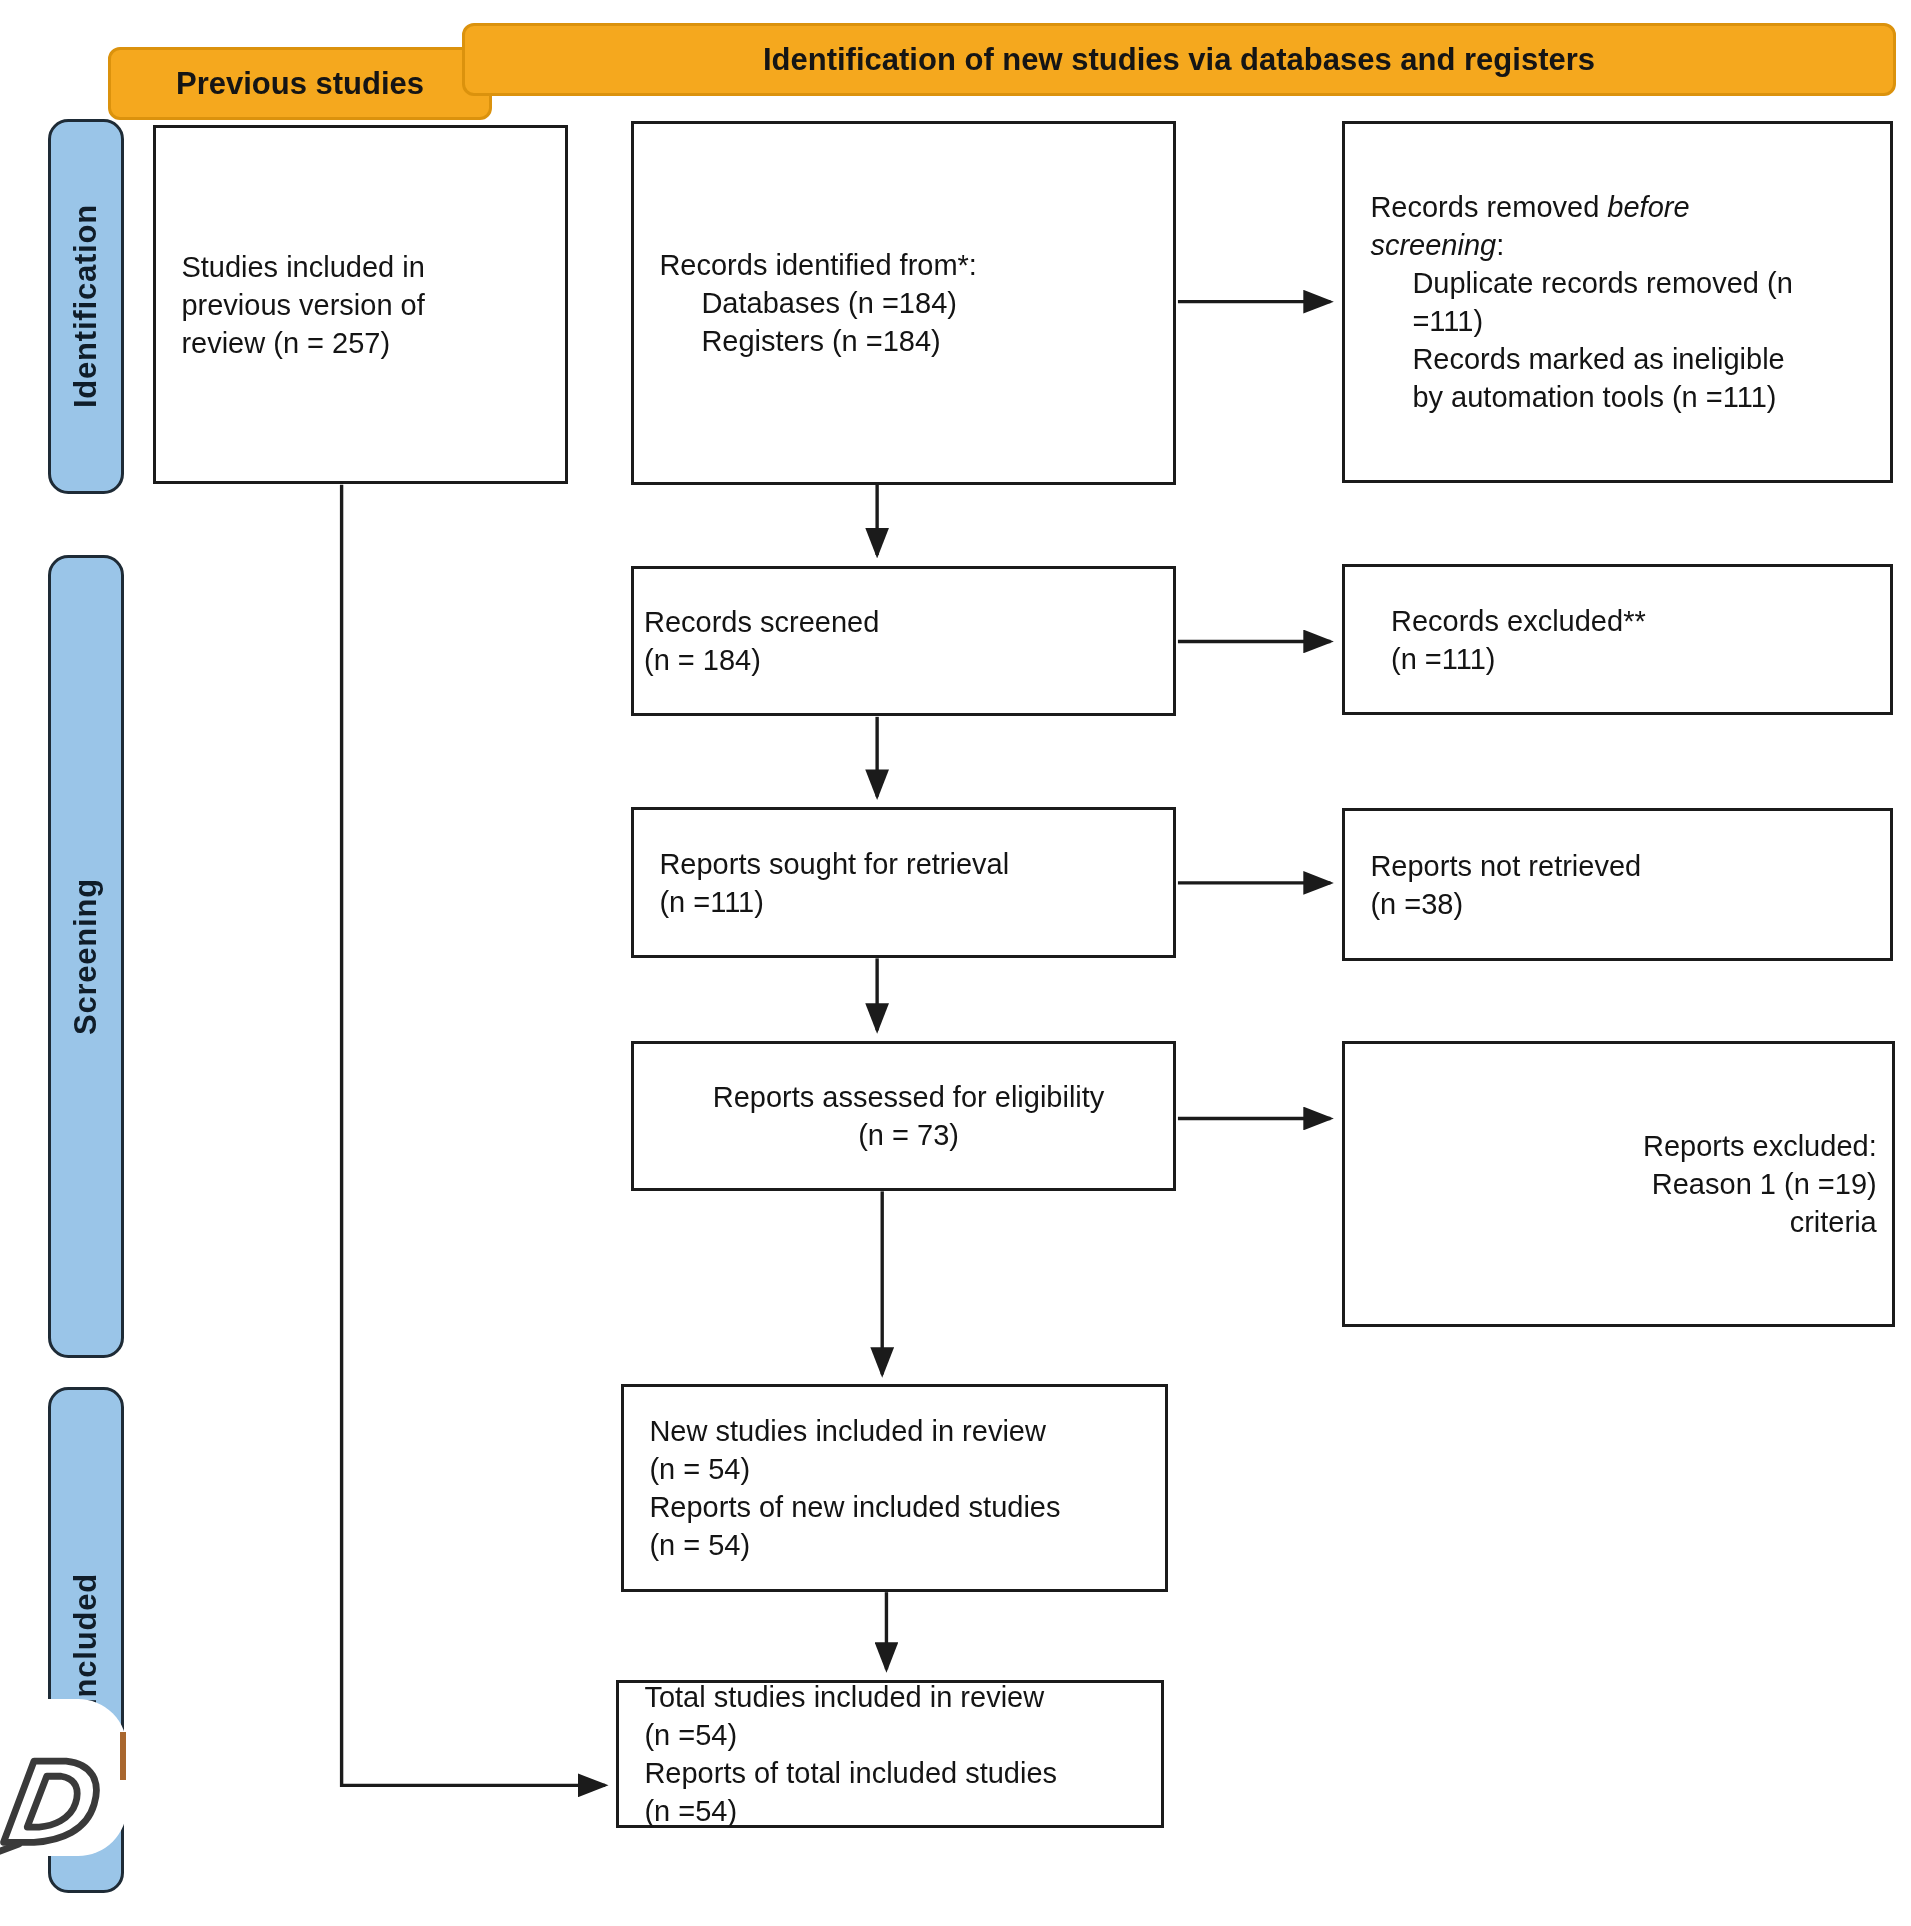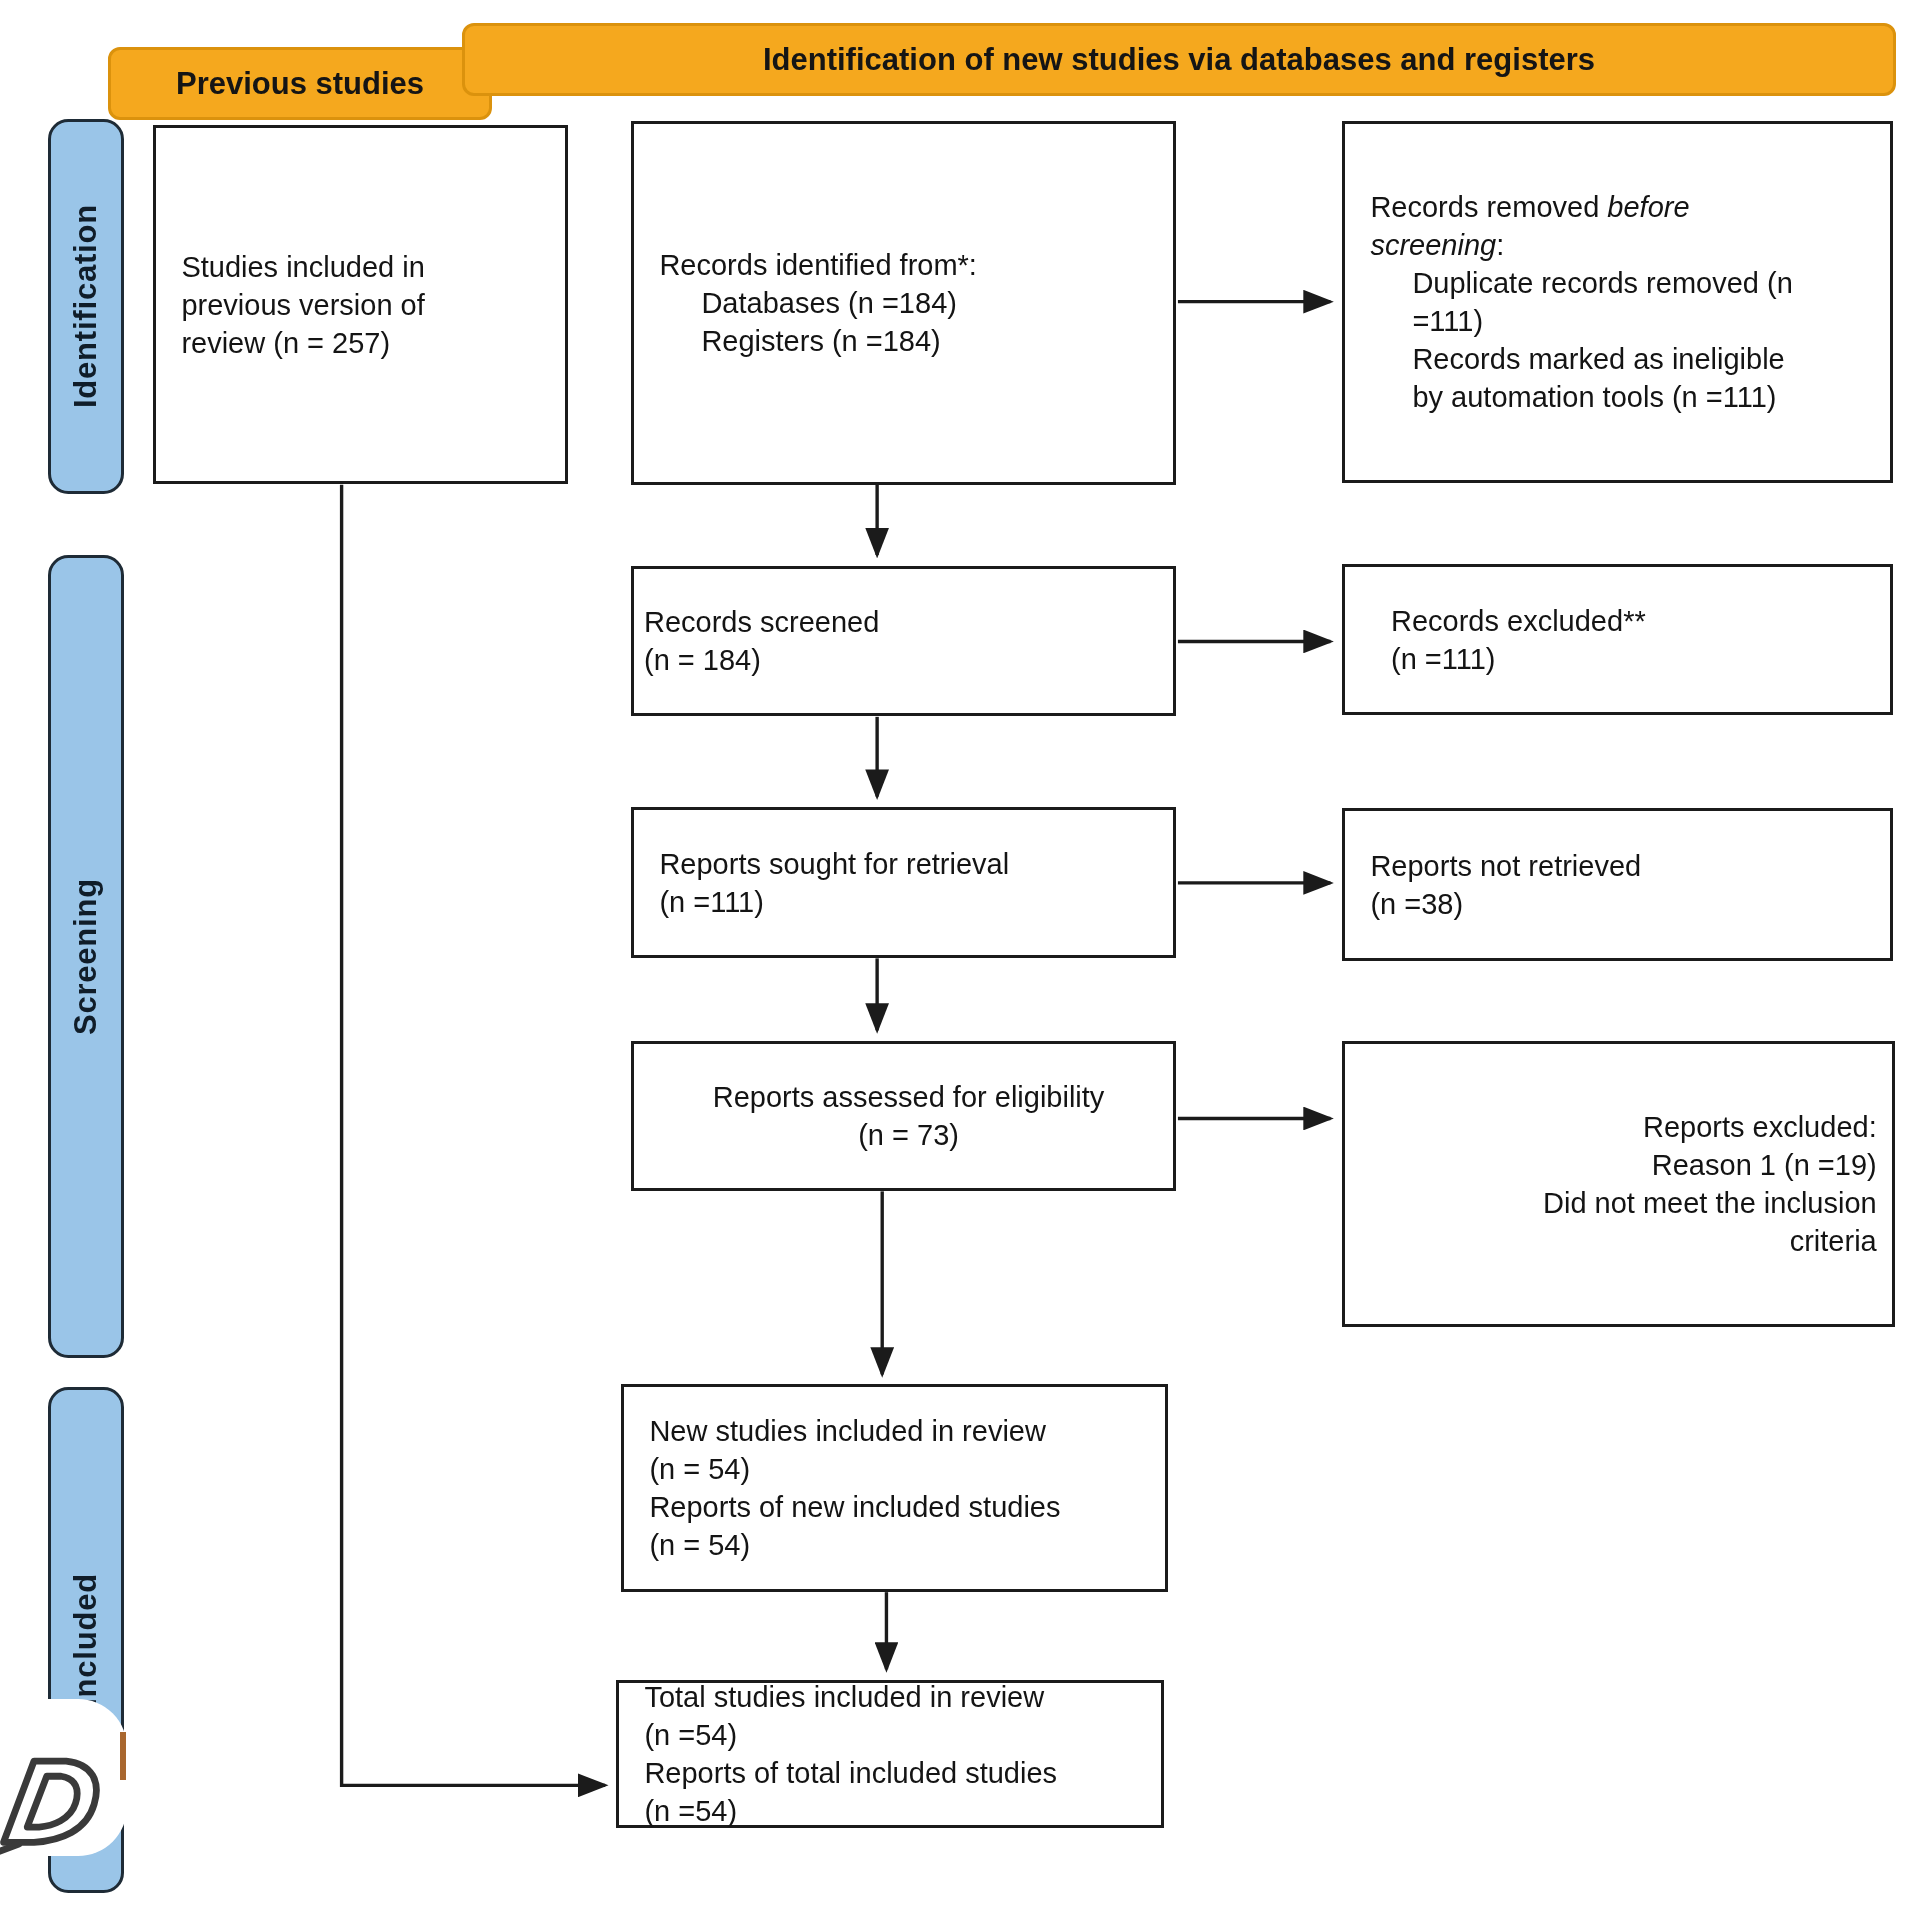--- a/index.html
+++ b/index.html
@@ -121,21 +121,20 @@
   </div>
 
   <div class="box" id="box-assessed">
     <div class="line">Reports assessed for eligibility</div>
     <div class="line">(n = 73)</div>
   </div>
 
   <div class="box" id="box-reports-excluded">
     <div class="line">Reports excluded:</div>
     <div class="line ind">Reason 1 (n =19)</div>
-    <div class="line ind">Did not meet the inclusion</div>
     <div class="line ind">criteria</div>
   </div>
 
   <div class="box" id="box-new-included">
     <div class="line">New studies included in review</div>
     <div class="line">(n = 54)</div>
     <div class="line">Reports of new included studies</div>
     <div class="line">(n = 54)</div>
   </div>
 

